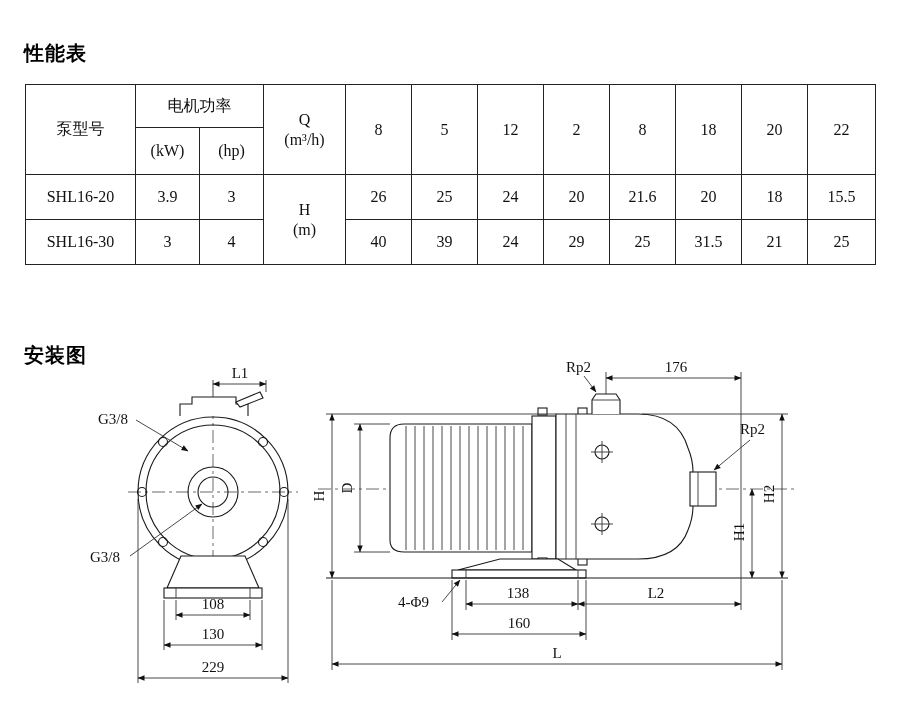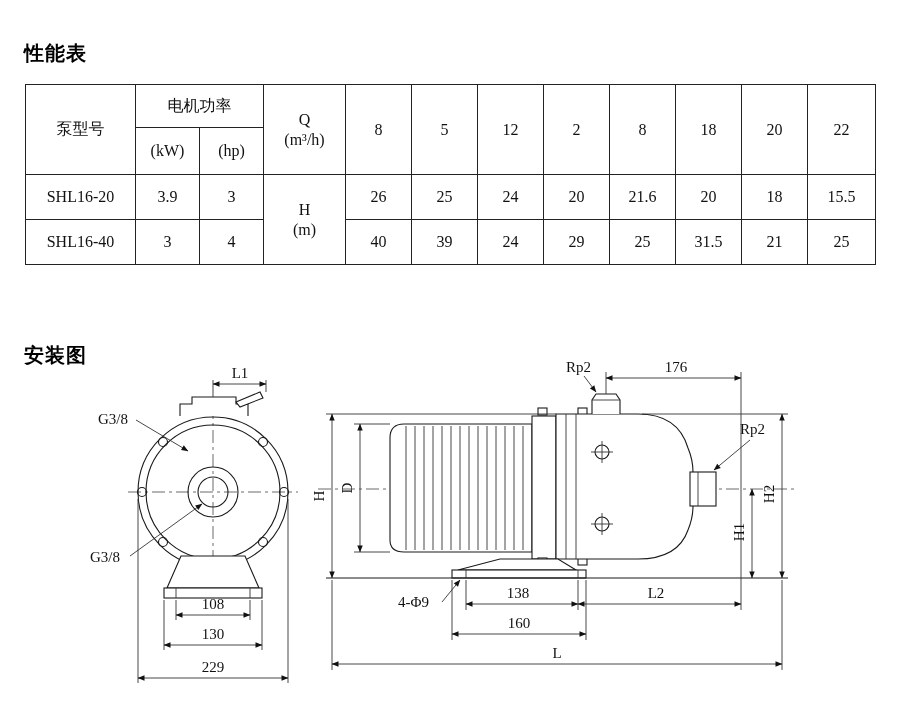--- a/index.html
+++ b/index.html
@@ -109,21 +109,21 @@
       <td>26</td>
       <td>25</td>
       <td>24</td>
       <td>20</td>
       <td>21.6</td>
       <td>20</td>
       <td>18</td>
       <td>15.5</td>
     </tr>
     <tr class="brow">
-      <td>SHL16-40</td>
+      <td>SHL16-30</td>
       <td>3</td>
       <td>4</td>
       <td>40</td>
       <td>39</td>
       <td>24</td>
       <td>29</td>
       <td>25</td>
       <td>31.5</td>
       <td>21</td>
       <td>25</td>

